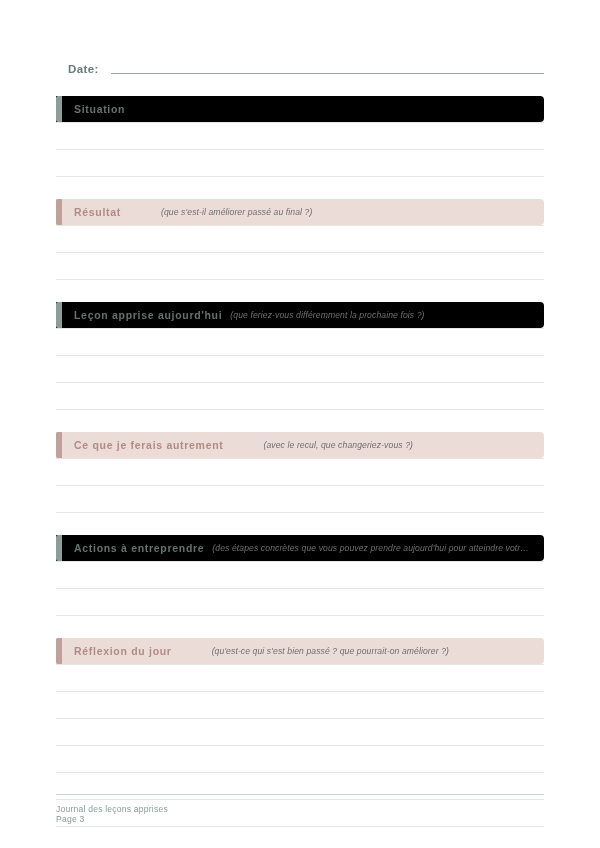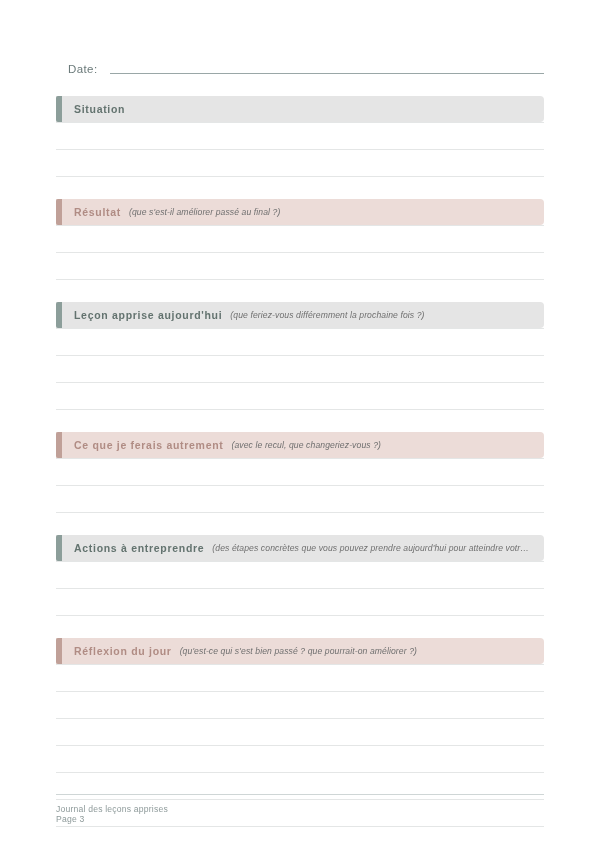--- a/index.html
+++ b/index.html
@@ -33,21 +33,21 @@
   
   .date-row {
     display: flex;
     align-items: flex-end;
     height: 22px;
     margin-bottom: 20px;
     padding-left: 12px;
   }
   .date-label {
     font-size: 11.5px;
-    font-weight: normal;
+    font-weight: bold;
     letter-spacing: 0.4px;
     color: #6b7a7a;
     white-space: nowrap;
     padding-bottom: 1px;
     text-align: right;
   }
   .date-rule {
     flex: 1;
     height: 0;
     border-bottom: 1px solid #9aa7a7;
@@ -86,26 +86,26 @@
     font-style: italic;
     letter-spacing: 0.1px;
     margin-left: 8px;
     white-space: nowrap;
     overflow: hidden;
     text-overflow: ellipsis;
     color: #6f6f6f;
   }
 
   
-  .v-green .section-bar { background: #e5e5e5; }
+  .v-green .section-bar { background: #000000; }
   .v-green .tab { background: #8c9e9a; }
   .v-green .sec-title { color: #63736f; }
 
   
-  .v-pink .section-bar { background: #ecdcd8; }
+  .v-pink .section-bar { background: #ecdcd8; gap: 32px; }
   .v-pink .tab { background: #c0a098; }
   .v-pink .sec-title { color: #b08c84; }
 
   
   .lines { padding-top: 0; }
   .line {
     height: 26px;
     border-bottom: 1px solid #e4e6e6;
   }
   .lines .line:first-child { border-top: 1px solid #e4e6e6; }

